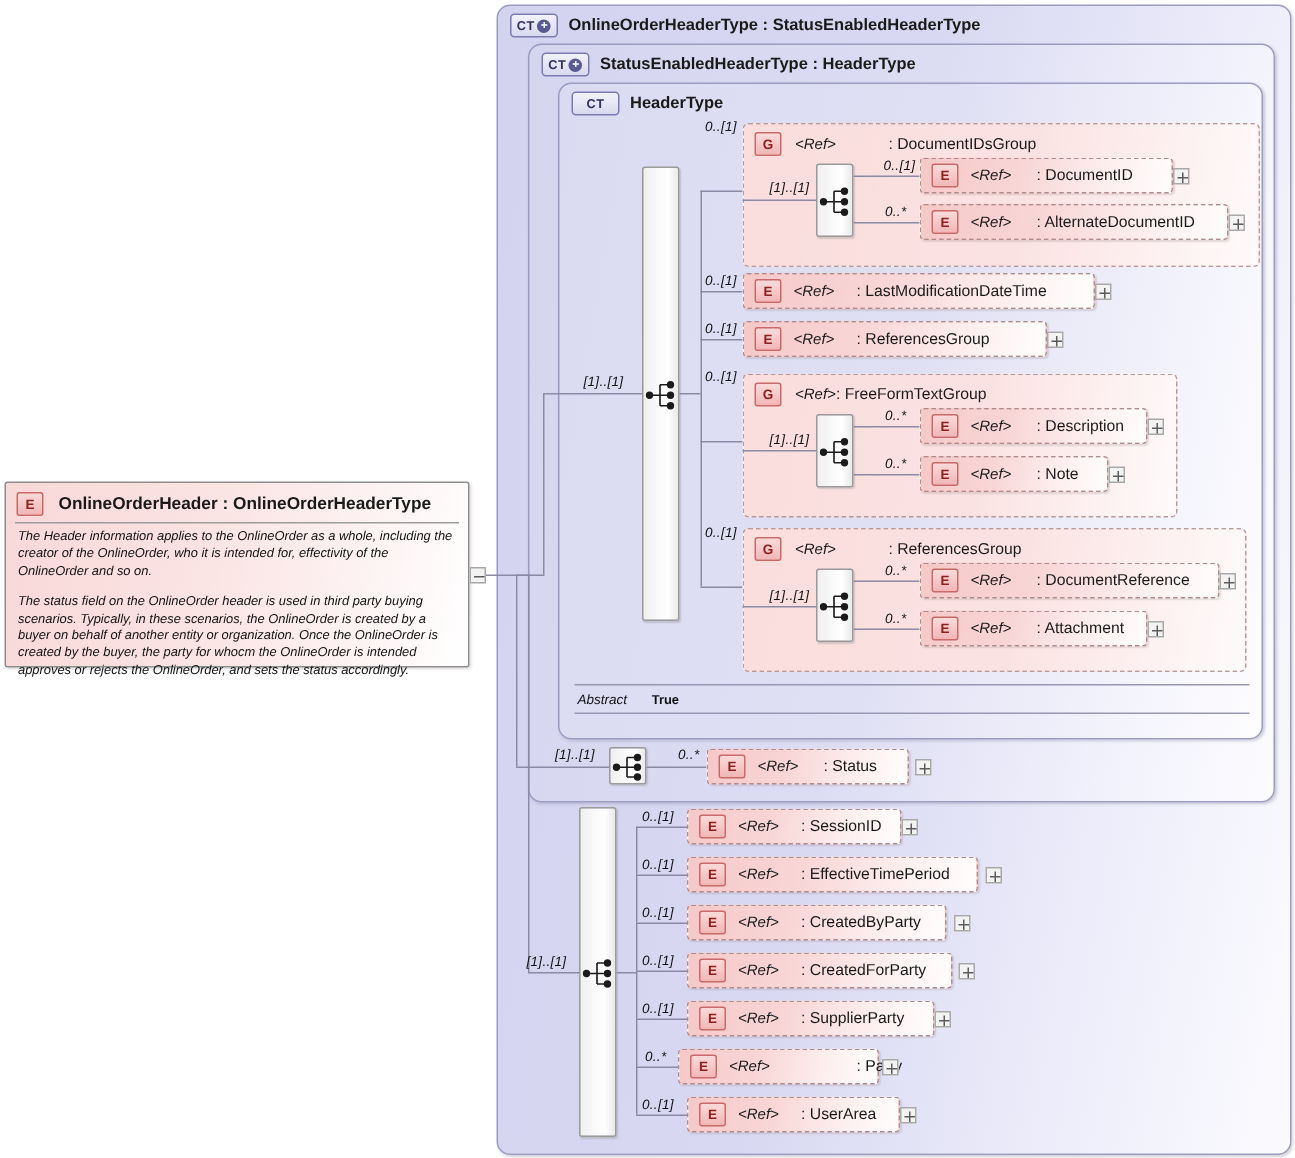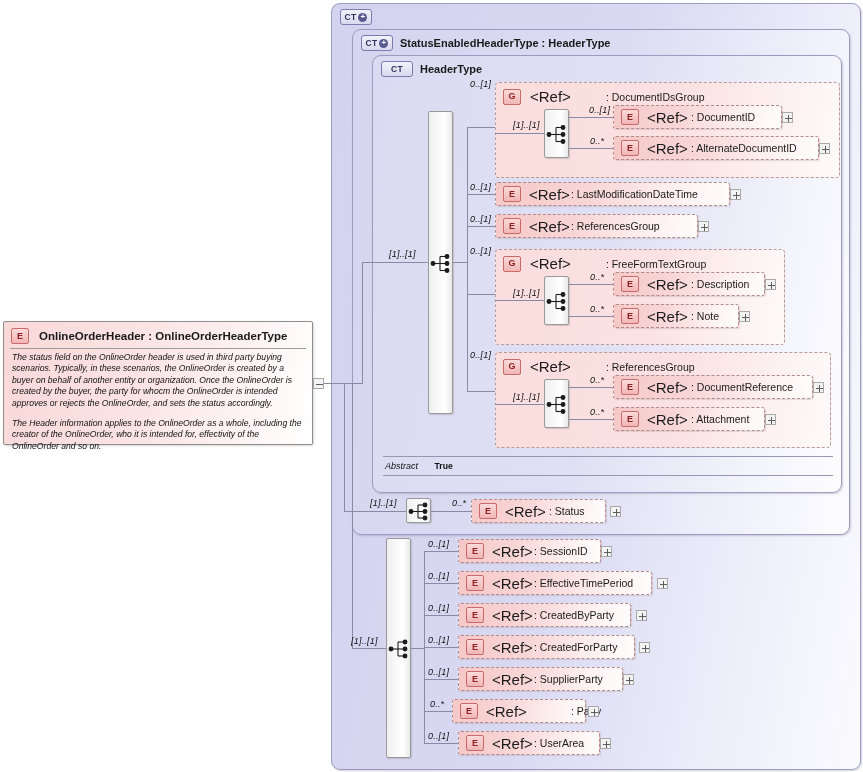--- a/index.html
+++ b/index.html
@@ -50,21 +50,21 @@
     background:linear-gradient(100deg,#fadddd 0%,#fbe2e2 55%,#fdf1f1 82%,#fefafa 100%);
   }
   .grp-head{position:absolute;left:7px;top:5px;display:flex;align-items:center;}
   .badge-g,.badge-e,.badge-e-doc{
     display:inline-flex;align-items:center;justify-content:center;
     width:16px;height:14px;border:1px solid #c86a6a;border-radius:2px;
     background:linear-gradient(#fbdada,#f1b6b6);
     font-size:9px;font-weight:bold;color:#8d2020;line-height:1;
     font-family:"Liberation Sans",sans-serif;
   }
-  .ref-txt{font-size:15px;color:#1a1a1a;margin-left:9px;white-space:nowrap;}
+  .ref-txt{font-size:10px;color:#1a1a1a;margin-left:9px;white-space:nowrap;font-style:italic;}
   .name-txt{font-size:10.5px;color:#1a1a1a;white-space:nowrap;}
 
   
   .el-box{
     position:absolute;box-sizing:border-box;height:24px;
     border:1px dashed #b08b8b;border-radius:3px;
     background:linear-gradient(100deg,#f6c8c8 0%,#f8d6d6 40%,#fdefef 75%,#fffdfd 100%);
     display:flex;align-items:center;padding-left:7px;
     box-shadow:1px 1px 1px rgba(150,130,130,.25);
   }
@@ -131,20 +131,21 @@
 </head>
 <body>
 
 <div id="stage">
 
   <div class="ct-box" style="left:331px;top:3px;width:530px;height:767px;">
     <div class="ct-head">
       <span class="ct-badge">
         CT<span class="plusglyph">+</span>
       </span>
+      <span class="ct-title">OnlineOrderHeaderType : StatusEnabledHeaderType</span>
     </div>
   </div>
 
   <div class="ct-box inner2" style="left:352px;top:29px;width:498px;height:506px;">
     <div class="ct-head">
       <span class="ct-badge">
         CT<span class="plusglyph">+</span>
       </span>
       <span class="ct-title">StatusEnabledHeaderType : HeaderType</span>
     </div>
@@ -164,22 +165,22 @@
     <div class="attr-rule" style="left:10px;top:419px;width:450px;"></div>
   </div>
 
   <div class="doc-panel" style="left:3px;top:321px;width:310px;height:124px;">
     <div class="doc-head">
       <span class="badge-e">E</span>
       <span class="name-txt">OnlineOrderHeader : OnlineOrderHeaderType</span>
     </div>
     <div class="doc-rule" style="top:26px;"></div>
     <div class="doc-body" style="top:30px;">
+      <p>The Header information applies to the OnlineOrder as a whole, including the creator of the OnlineOrder, who it is intended for, effectivity of the OnlineOrder and so on.</p>
       <p>The status field on the OnlineOrder header is used in third party buying scenarios. Typically, in these scenarios, the OnlineOrder is created by a buyer on behalf of another entity or organization. Once the OnlineOrder is created by the buyer, the party for whocm the OnlineOrder is intended approves or rejects the OnlineOrder, and sets the status accordingly.</p>
-      <p>The Header information applies to the OnlineOrder as a whole, including the creator of the OnlineOrder, who it is intended for, effectivity of the OnlineOrder and so on.</p>
     </div>
   </div>
 
   <div class="expander" style="left:313px;top:378px;"></div>
   <div class="hline" style="left:324px;top:383px;width:28px;"></div>
 
   <div class="vline" style="left:352px;top:383px;height:265px;"></div>
   <div class="vline" style="left:344px;top:383px;height:128px;"></div>
   <div class="hline" style="left:344px;top:383px;width:9px;"></div>
 
@@ -275,21 +276,21 @@
     <span class="ref-txt">&lt;Ref&gt;</span>
     <span class="name-txt" style="left:75px;">: ReferencesGroup</span>
   </div>
   <div class="expander plus" style="left:698px;top:221px;"></div>
 
   <div class="card" style="left:470px;top:246px;">0..[1]</div>
   <div class="grp-box" style="left:495px;top:249px;width:290px;height:96px;">
     <div class="grp-head">
       <span class="badge-g">G</span>
       <span class="ref-txt">&lt;Ref&gt;</span>
-      <span class="name-txt" style="margin-left:35px;">: FreeFormTextGroup</span>
+      <span class="name-txt" style="">: FreeFormTextGroup</span>
     </div>
   </div>
   <div class="card" style="left:513px;top:288px;">[1]..[1]</div>
   <div class="hline" style="left:495px;top:300px;width:49px;"></div>
   <div class="seq" style="left:544px;top:276px;width:25px;height:49px;">
     <svg width="25" height="49" viewBox="0 0 25 49">
       <g fill="#1b1b1b" stroke="#1b1b1b" stroke-width="1.1">
         <circle cx="4" cy="24.5" r="1.9"></circle>
           <line x1="5.6" y1="24.5" x2="11" y2="24.5"></line>
         <line x1="11" y1="17.5" x2="11" y2="31.5"></line>

